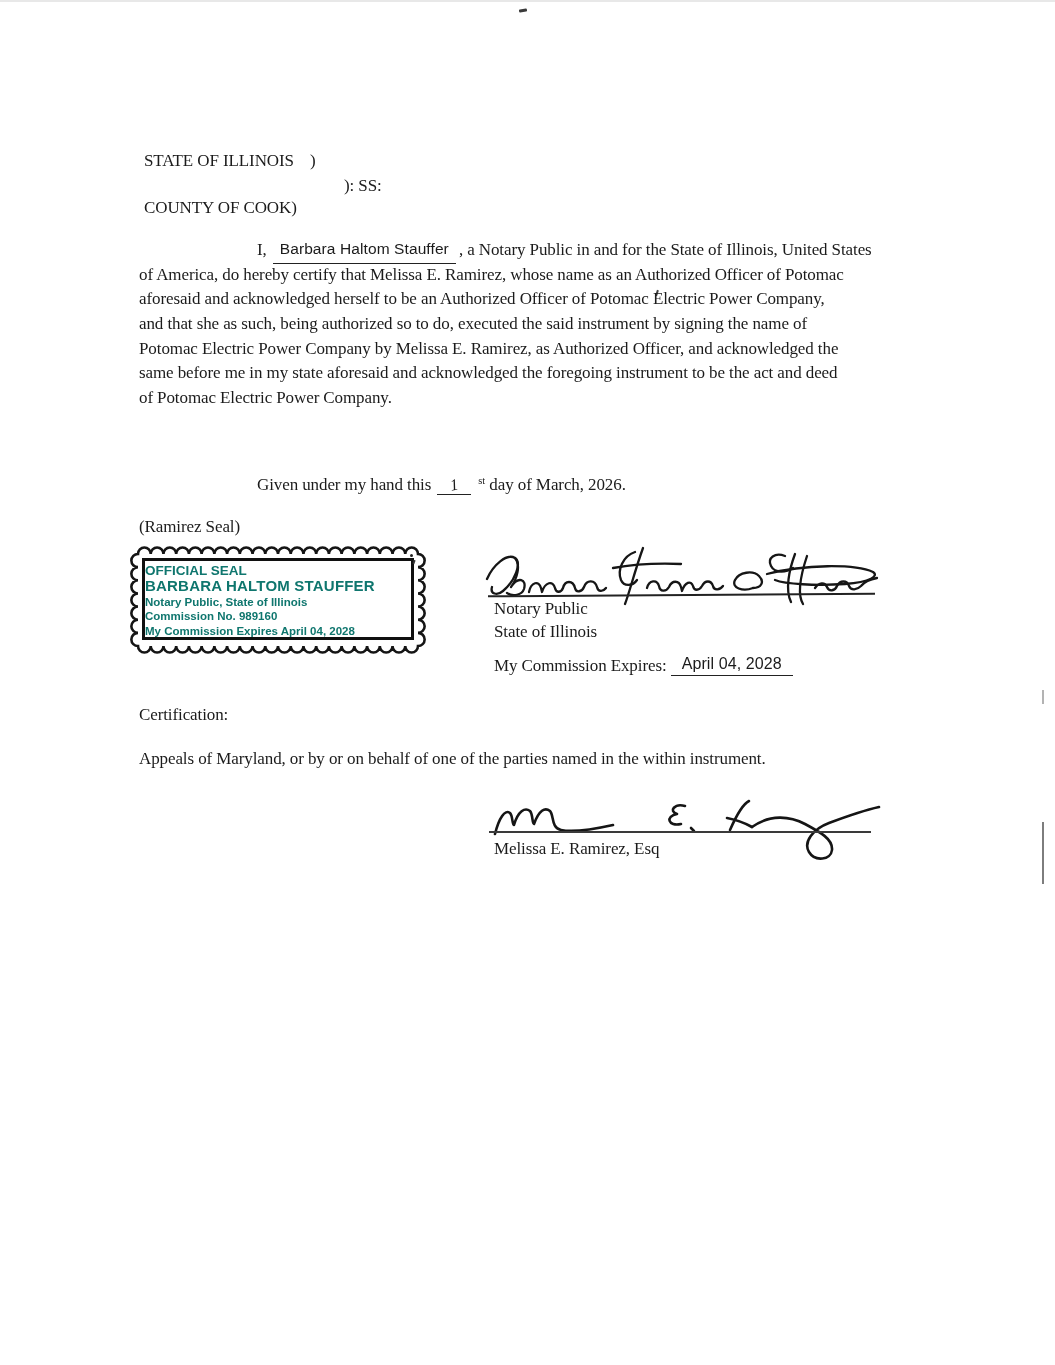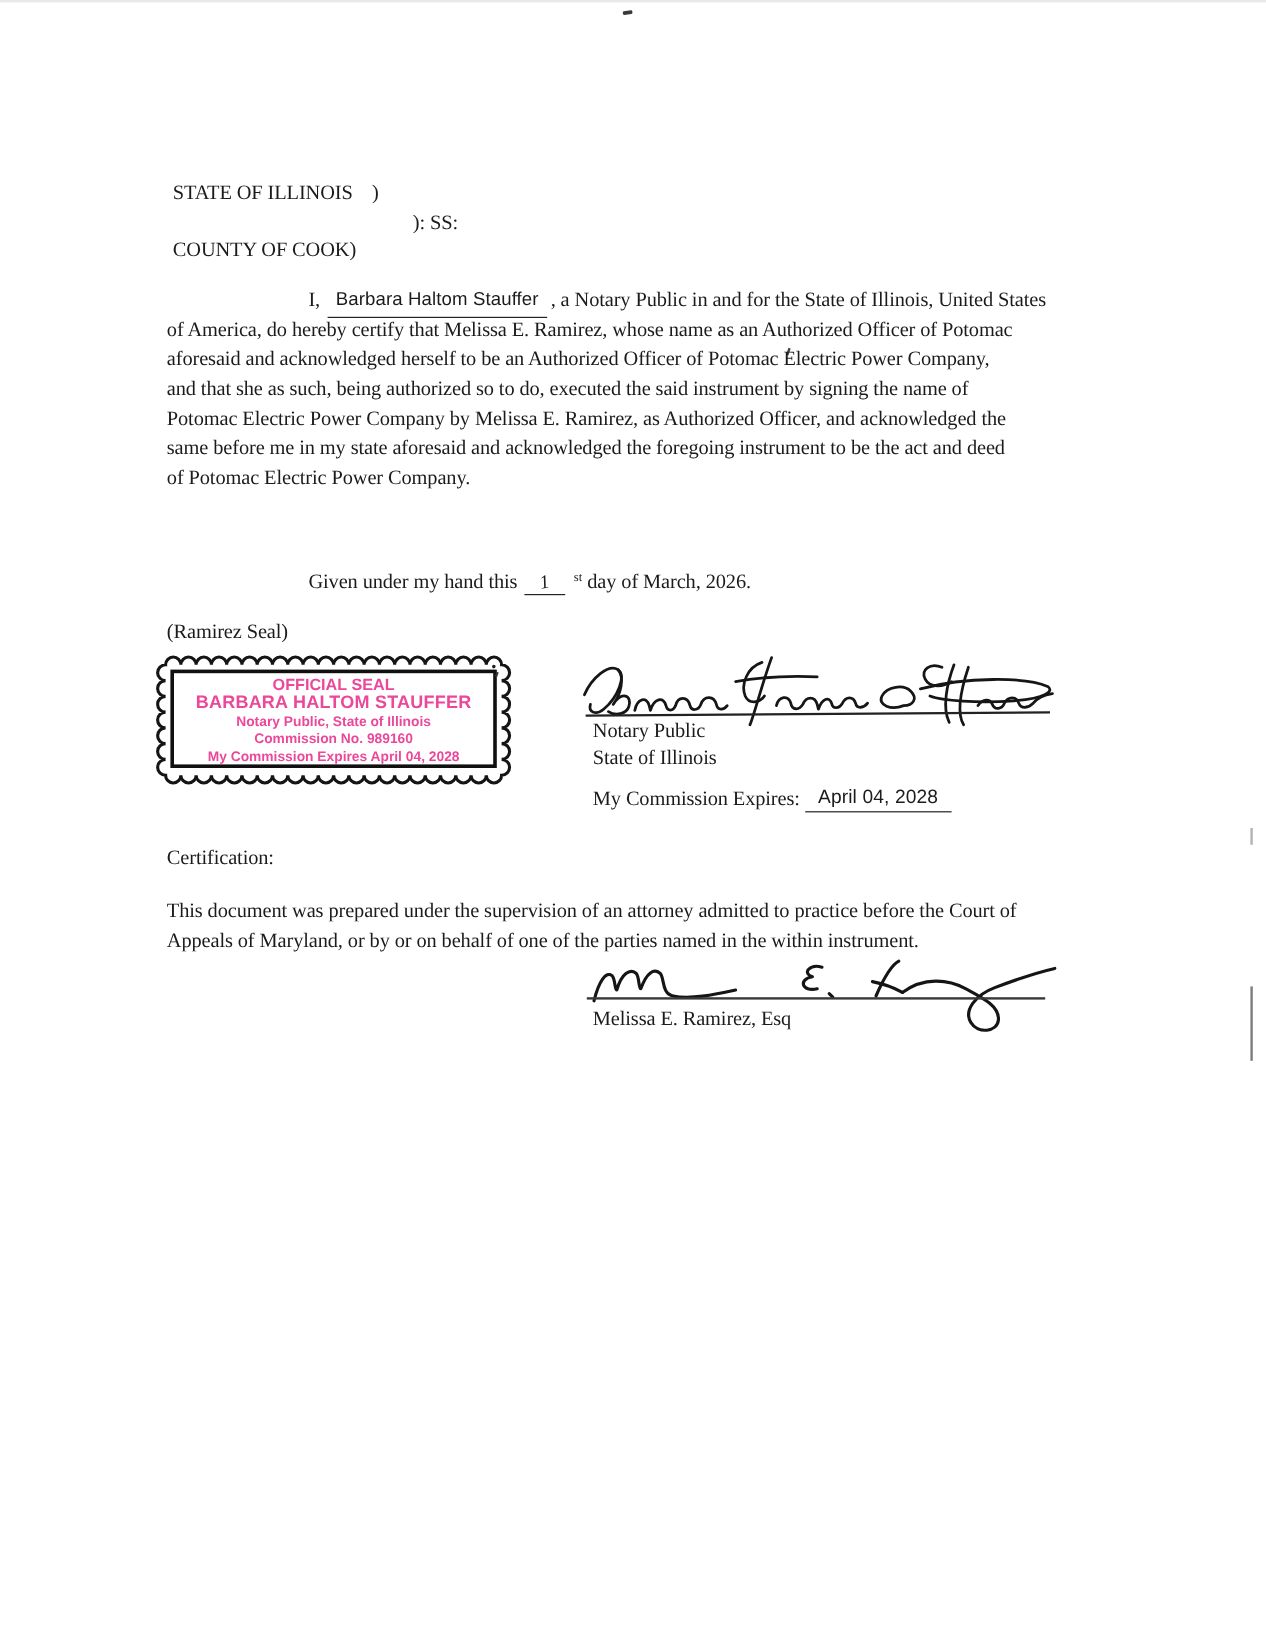--- a/index.html
+++ b/index.html
@@ -30,23 +30,22 @@
   }
   .day-blank{
     display:inline-block;width:34px;text-align:center;
     border-bottom:1.6px solid #222;margin:0 7px 0 6px;
     font-size:16px;font-style:italic;
   }
   .day-blank .tilt{display:inline-block;transform:rotate(-12deg);}
   .seal-inner{
     position:absolute;left:9px;top:9px;right:9px;bottom:11px;
     border:3px solid #101010;
-    text-align:center;
     font-family:"Liberation Sans",sans-serif;
-    font-weight:bold;color:#ec4899;
+    font-weight:bold;color:#0f766e;
     padding-top:2px;box-sizing:border-box;
   }
   .seal-title{font-size:13.5px;line-height:15px;}
   .seal-name{font-size:15px;line-height:16.5px;letter-spacing:0.2px;}
   .seal-small{font-size:11.5px;line-height:14.8px;}
   .sig-line{background:#222;height:2px;}
   .fill-sans{
     font-family:"Liberation Sans",sans-serif;
     font-size:16px;letter-spacing:0.1px;
     white-space:nowrap;
@@ -128,21 +127,20 @@
   <div class="abs t17" style="left:494px;top:597px;font-family:Liberation Serif, serif;">Notary Public</div>
   <div class="abs t17" style="left:494px;top:620px;">State of Illinois</div>
 
   <div class="abs t17" style="left:494px;top:654px;">
     <span>My Commission Expires:</span>
     <span class="fill-sans expires-blank">April 04, 2028</span>
   </div>
 
   <div class="abs t17" style="left:139px;top:703px;">Certification:</div>
   <div class="abs para" style="left:139px;top:744px;width:800px;">
-    <div class="line" style="line-height:25.3px;height:25.3px;">This document was prepared under the supervision of an attorney admitted to practice before the Court of</div>
     <div class="line" style="line-height:25.3px;height:25.3px;">Appeals of Maryland, or by or on behalf of one of the parties named in the within instrument.</div>
   </div>
 
   <svg class="abs sig" style="left:487px;top:792px;" width="400" height="72" viewBox="0 0 400 72">
     <g fill="none" stroke="#151515" stroke-width="2.6" stroke-linecap="round" stroke-linejoin="round">
       <path d="M8,40 C12,24 18,15 23,19 C26,22 25,31 27,31 C31,17 38,13 43,17 C46,20 45,30 47,30 C52,16 58,13 63,17 C67,21 64,34 74,36 C88,39 108,35 126,31"></path>
       <path d="M198,12 C188,9 181,17 190,20 C178,22 181,33 194,30"></path>
       <path d="M204,34 l3,3"></path>
       <path d="M243,36 C250,20 256,10 262,7"></path>
       <path d="M240,24 C250,26 258,29 265,33"></path>

